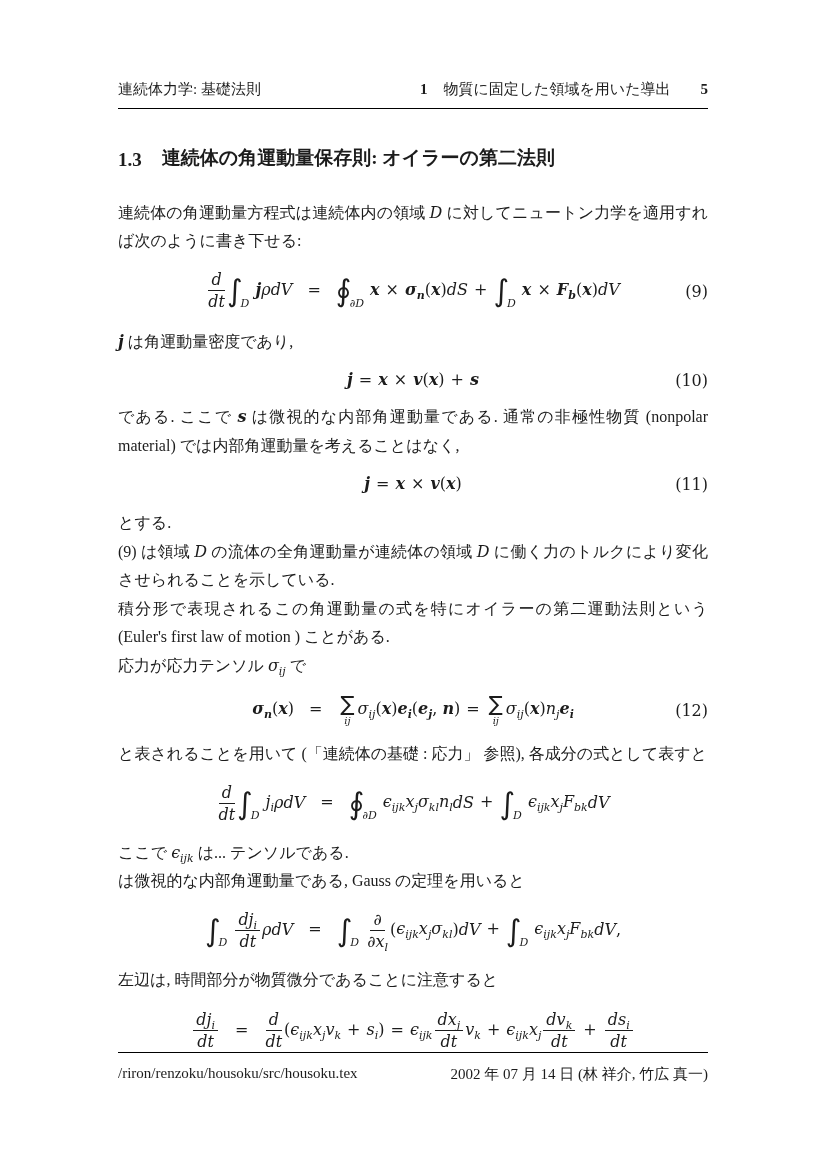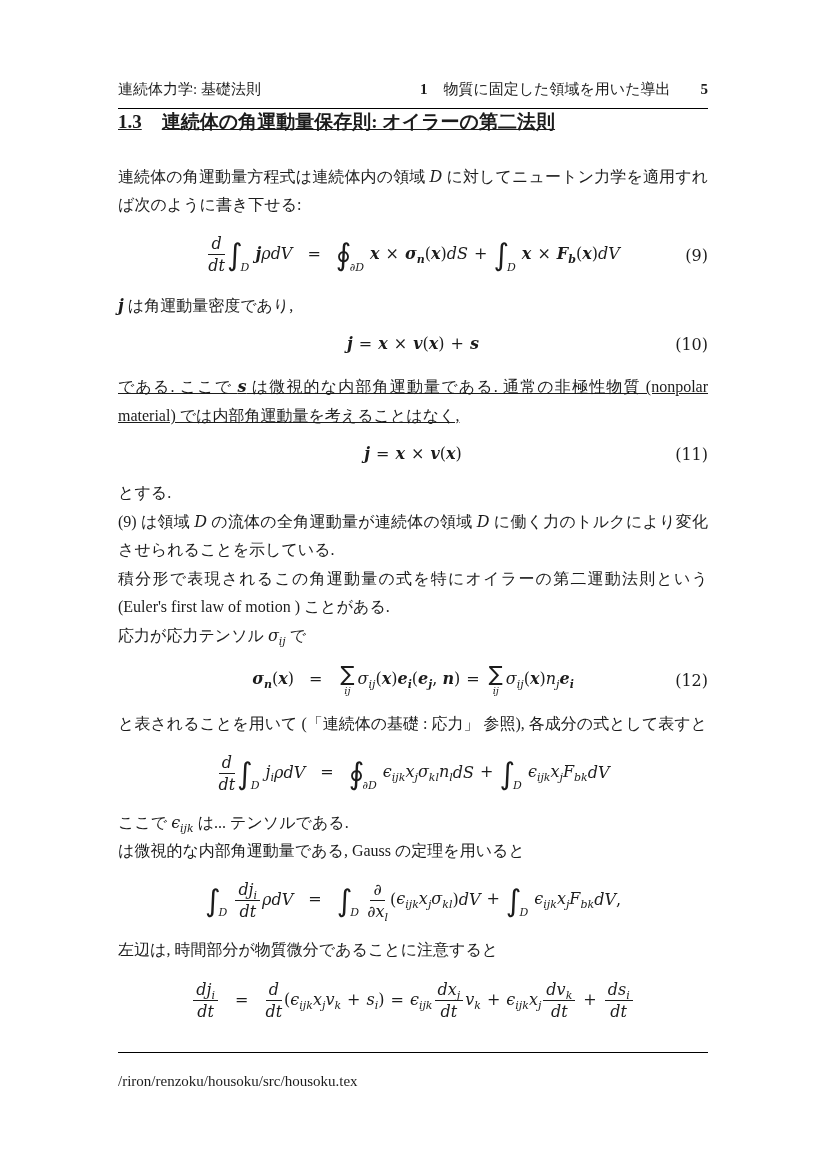--- a/index.html
+++ b/index.html
@@ -7,25 +7,25 @@
        font-family:"Liberation Serif","DejaVu Serif",serif;}
   .page{position:relative;box-sizing:border-box;width:826px;height:1169px;
         padding:80px 118px 0 118px;}
   
   .header{display:flex;justify-content:space-between;align-items:baseline;
           font-size:15px;padding-bottom:9px;border-bottom:1px solid #000;}
   .h-right{display:inline-flex;align-items:baseline;}
   .h-secno{font-weight:bold;margin-right:16px;}
   .h-page{font-weight:bold;margin-left:30px;}
   
-  .secheading{font-size:19px;font-weight:bold;display:flex;align-items:center;text-decoration:underline;}
+  .secheading{margin-top:36px;font-size:19px;font-weight:bold;display:flex;align-items:flex-end;}
   .sec-no{margin-right:20px;}
   
   .para{font-size:16px;line-height:1.78;margin:0;text-align:justify;}
-  .mt-lg{} .mt-md{margin-top:20px;text-decoration:underline;} .mt-sm{margin-top:16px;}
+  .mt-lg{} .mt-md{margin-top:14px;} .mt-sm{margin-top:16px;}
   .p-first{margin-top:28px;}
   
   .mi{font-style:italic;font-family:"DejaVu Serif",serif;}
   .mb{font-style:italic;font-weight:bold;font-family:"DejaVu Serif",serif;}
   .mr{font-family:"DejaVu Serif",serif;}
   .mop{margin:0 6px;font-family:"DejaVu Serif",serif;}
   .mrel{margin:0 15px;font-family:"DejaVu Serif",serif;}
   .msub{font-size:11px;font-style:italic;vertical-align:-4px;line-height:0;
         font-family:"DejaVu Serif",serif;}
   .mbs{font-weight:bold;}
@@ -45,21 +45,21 @@
   .eq{position:relative;text-align:center;font-size:16px;margin:14px 0;}
   .eqbody{display:inline-block;}
   .eqnum{position:absolute;right:0;top:50%;transform:translateY(-50%);
          font-family:"DejaVu Serif",serif;}
   .aligneq{display:grid;grid-template-columns:auto auto;justify-content:center;
            row-gap:14px;font-size:16px;margin:16px 0;}
   .alhs{text-align:right;}
   .arhs{text-align:left;}
   
   .footer{position:absolute;left:118px;right:118px;top:1052px;
-          border-top:1px solid #000;padding-top:20px;display:flex;
+          border-top:1px solid #000;padding-top:12px;display:flex;
           justify-content:space-between;font-size:15px;}
 </style>
 </head>
 <body>
 
 <div class="page">
 
   <div class="header">
     <span class="h-left">連続体力学: 基礎法則</span>
     <span class="h-right">
@@ -157,15 +157,16 @@
           <span class="num"><span class="mi">dv<sub class="msub">k</sub></span></span>
           <span class="den"><span class="mi">dt</span></span>
         </span><span class="mop">+</span><span class="frac">
           <span class="num"><span class="mi">ds<sub class="msub">i</sub></span></span>
           <span class="den"><span class="mi">dt</span></span>
         </span></div>
     </div>
 
   <div class="footer">
     <span class="f-path">/riron/renzoku/housoku/src/housoku.tex</span>
+    <span class="f-date">2002 年 07 月 14 日 (林 祥介, 竹広 真一)</span>
   </div>
 
 </div>
 
 </body></html>

